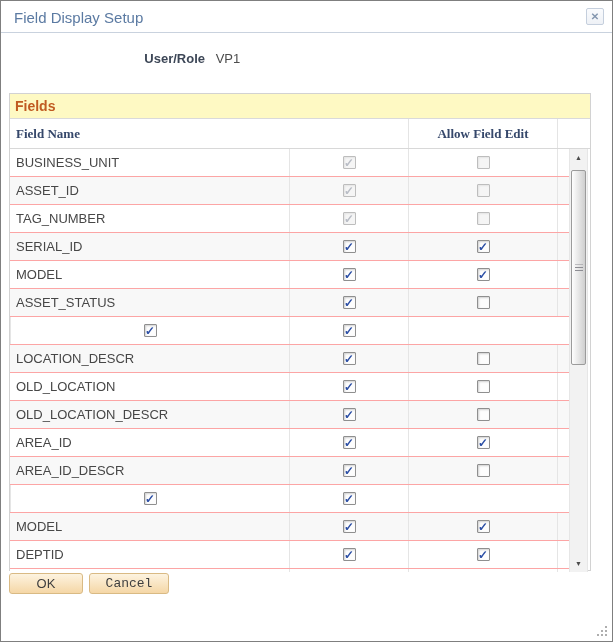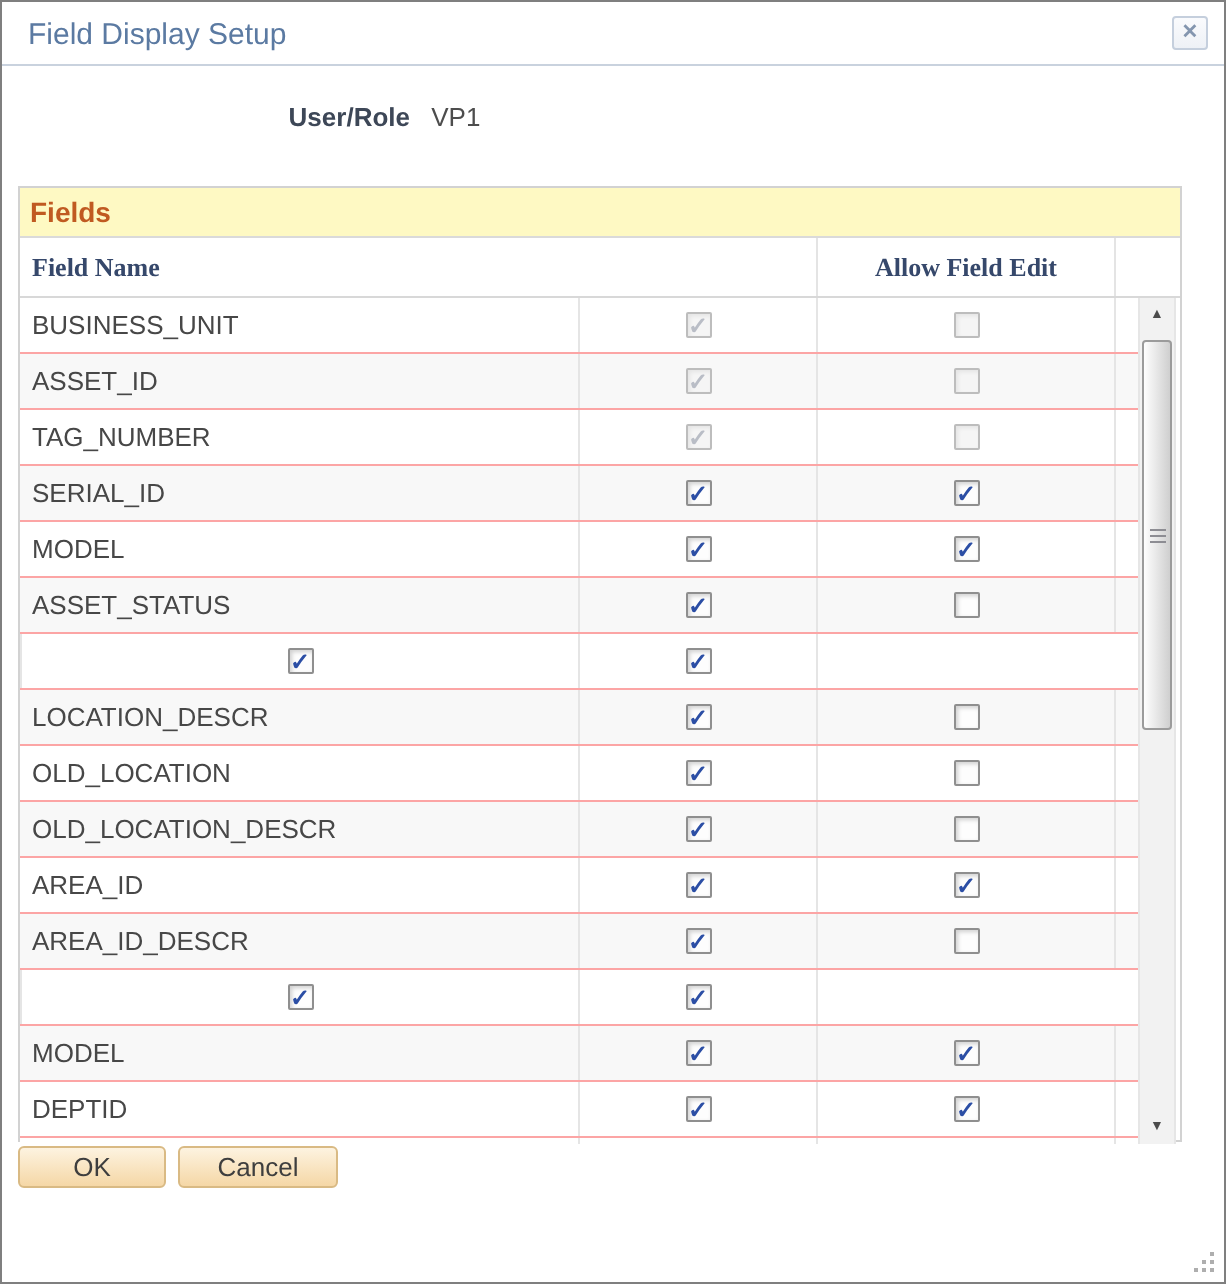--- a/index.html
+++ b/index.html
@@ -93,21 +93,21 @@
   }
 
   
   .btn{
     position:absolute; top:572px; height:21px;
     border:1px solid var(--button-border,#d9ba84); border-radius:3px;
     background:linear-gradient(var(--button-tan-top,#fdf3e0),var(--button-tan-bottom,#f5d7a6));
     color:#3e3e3e; font-size:13px; font-family:"Liberation Sans", sans-serif; cursor:pointer;
   }
   .btn.ok{ left:8px; width:74px; }
-  .btn.cancel{ left:88px; width:80px; }
+  .btn.cancel{ left:88px; width:80px;font-family:Liberation Mono, monospace; }
 
   
   .resize-grip{ position:absolute; right:4px; bottom:4px; width:11px; height:11px; cursor:nwse-resize; }
   .resize-grip::before{
     content:""; position:absolute; left:0; top:0; width:2px; height:2px;
     box-shadow: 8px 0 #aeaeae, 4px 4px #aeaeae, 8px 4px #aeaeae,
                 0 8px #aeaeae, 4px 8px #aeaeae, 8px 8px #aeaeae;
   }
 </style>
 </head>

